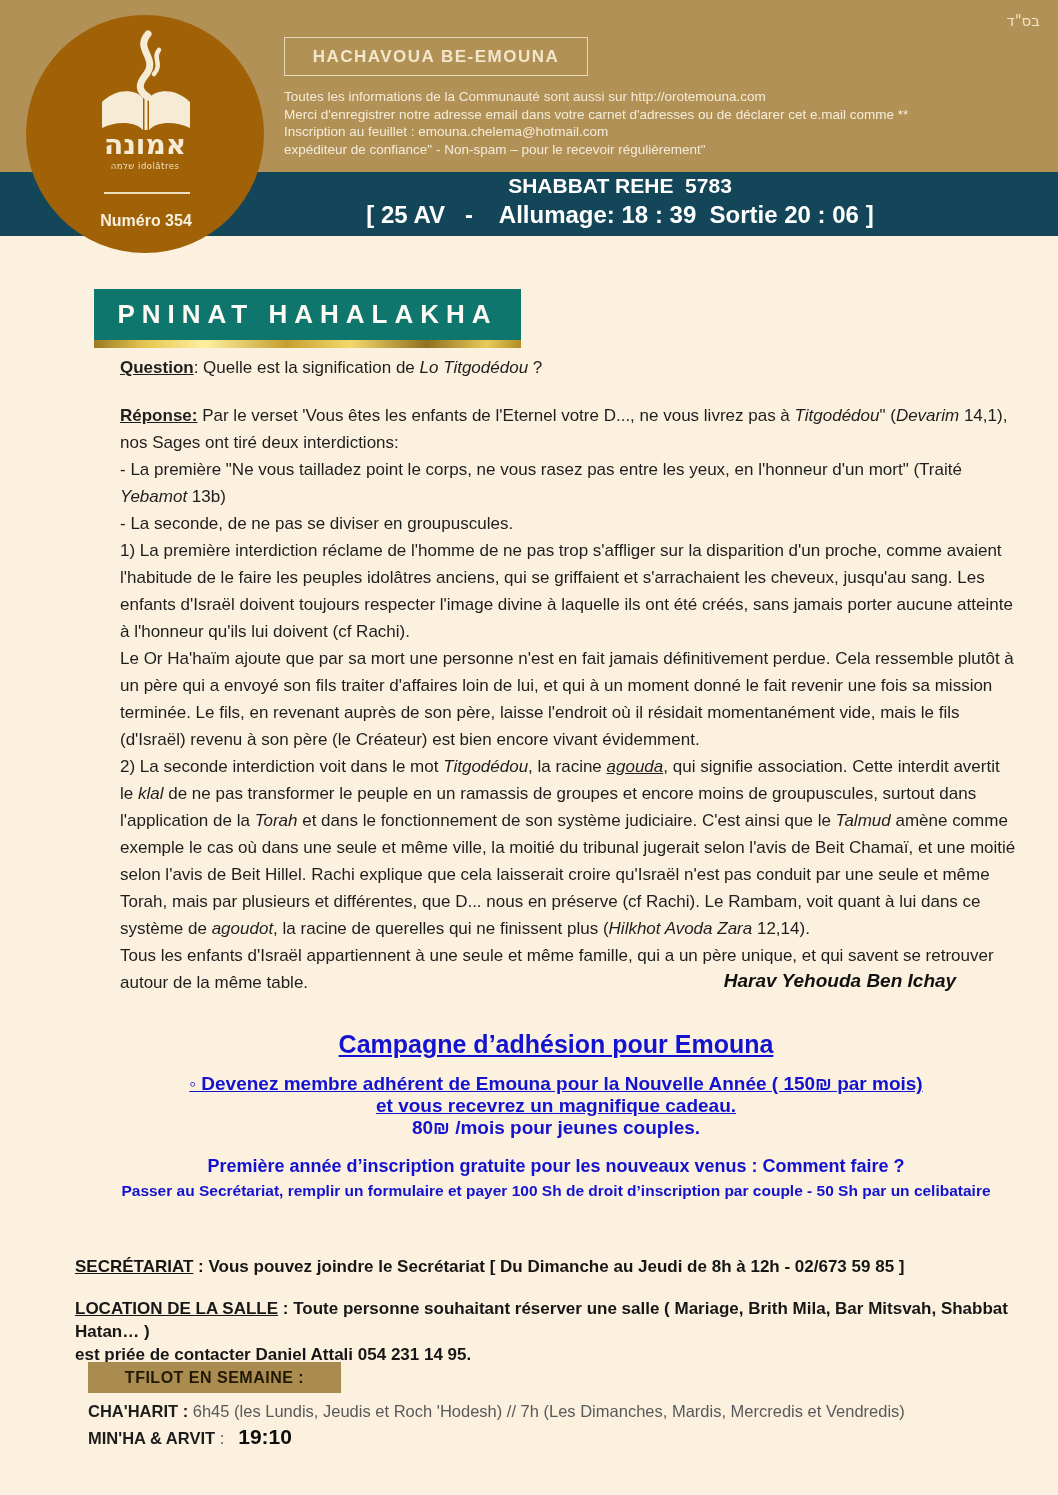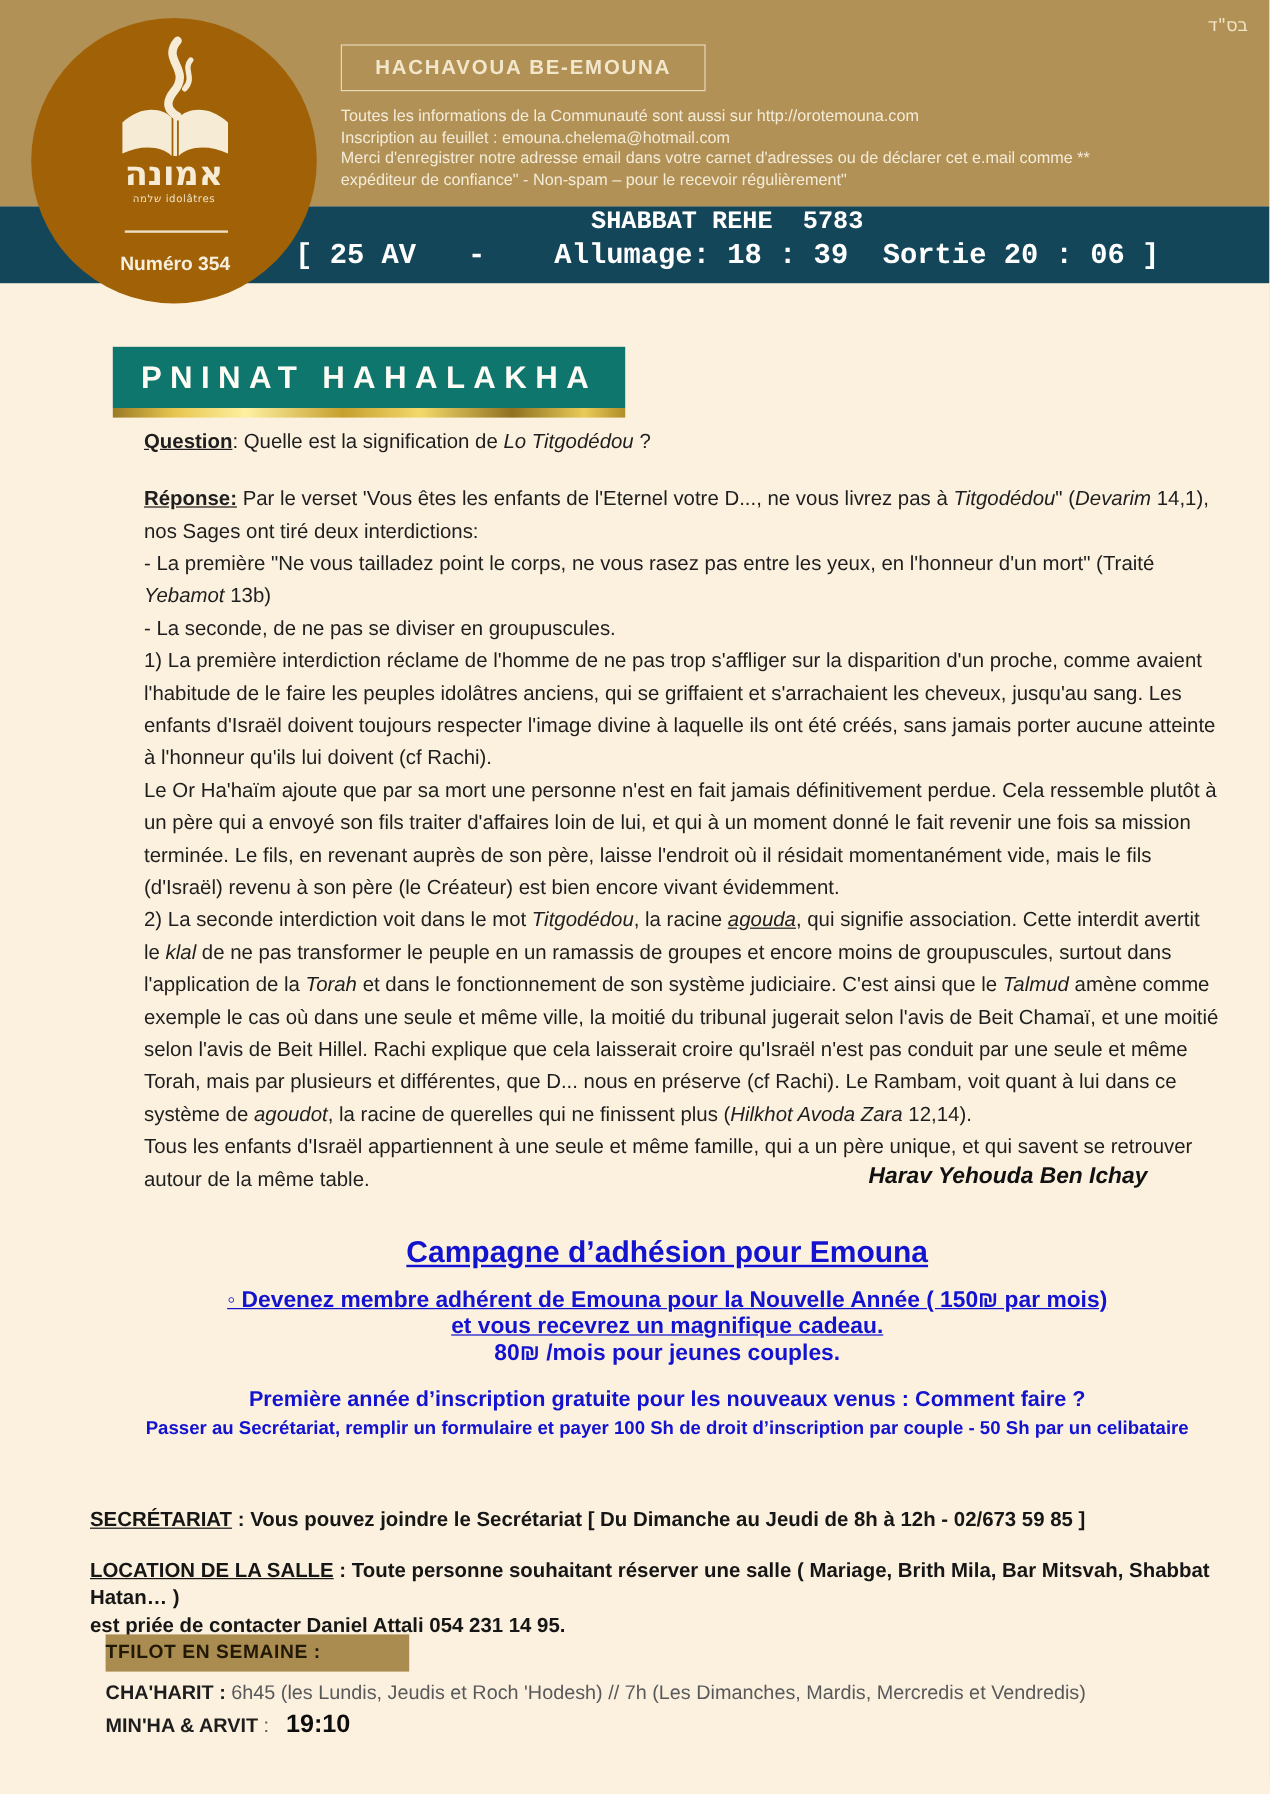--- a/index.html
+++ b/index.html
@@ -11,21 +11,21 @@
   
   .gold-band{position:absolute;left:0;top:0;width:1058px;height:172px;background:#b29156;}
   .teal-band{position:absolute;left:0;top:172px;width:1058px;height:64px;background:#14465a;}
   .besd{position:absolute;top:12px;right:18px;color:#efe4c4;font-size:15px;font-family:"DejaVu Sans",sans-serif;}
   .title-box{
     position:absolute;left:284px;top:37px;width:304px;height:39px;box-sizing:border-box;
     border:1px solid #e6d9b8;display:flex;align-items:center;justify-content:center;
   }
   .title-box span{color:#f2e7cb;font-weight:bold;font-size:17px;letter-spacing:1.5px;}
   .info-lines{position:absolute;left:284px;top:88px;color:#f4ecd9;font-size:13.5px;line-height:17.5px;white-space:nowrap;}
-  .shabbat-wrap{position:absolute;left:236px;top:174px;width:740px;text-align:center;color:#fff;font-weight:bold;font-family:Liberation Mono, monospace;}
+  .shabbat-wrap{position:absolute;left:250px;top:174px;width:740px;text-align:center;color:#fff;font-weight:bold;}
   .shabbat-line1{font-size:21px;white-space:pre;}
   .shabbat-line2{font-size:24px;margin-top:3px;white-space:pre;}
   
   .logo-circle{position:absolute;left:26px;top:15px;width:238px;height:238px;border-radius:50%;background:#a16207;}
   .logo-svg{position:absolute;left:70px;top:15px;}
   .logo-hebrew{position:absolute;left:49px;top:113px;width:140px;text-align:center;color:#f6ecd6;
     font-family:"DejaVu Sans",sans-serif;font-weight:bold;font-size:28px;}
   .logo-sub{position:absolute;left:49px;top:146px;width:140px;text-align:center;color:#f6ecd6;
     font-family:"DejaVu Sans",sans-serif;font-size:8.5px;letter-spacing:.5px;opacity:.92;}
   .logo-sep{position:absolute;left:78px;top:177px;width:86px;height:2px;background:#ecdfc0;}
@@ -49,21 +49,21 @@
   .camp-l1{top:1073px;font-size:19px;}
   .camp-l2{top:1095px;font-size:19px;}
   .camp-l3{top:1117px;font-size:19px;}
   .camp-howto{top:1156px;font-size:18px;}
   .camp-howto2{top:1182px;font-size:15.5px;}
   .lnk{text-decoration:underline;color:#1212cf;}
   
   .secretariat{position:absolute;left:75px;top:1257px;width:960px;font-size:17px;font-weight:bold;color:#161616;}
   .location{position:absolute;left:75px;top:1297px;width:965px;font-size:17px;font-weight:bold;color:#161616;line-height:23px;}
   .tfilot-box{position:absolute;left:88px;top:1362px;width:253px;height:31px;background:#aa8c50;
-    display:flex;align-items:center;justify-content:flex-start;}
+    display:flex;align-items:center;justify-content:center;}
   .tfilot-box span{color:#211806;font-weight:bold;font-size:16px;letter-spacing:.5px;}
   .chaharit{position:absolute;left:88px;top:1402px;width:960px;font-size:16.5px;color:#58595b;}
   .minha{position:absolute;left:88px;top:1425px;width:960px;font-size:16.5px;color:#58595b;}
   .lbl-dark{font-weight:bold;color:#1d1d1d;}
   .big-time{font-weight:bold;color:#0d0d0d;font-size:21px;margin-left:14px;}
 </style>
 </head>
 <body>
 
 <div class="page">
@@ -72,22 +72,22 @@
   <div class="teal-band"></div>
 
   <div class="besd">בס"ד</div>
 
   <div class="title-box">
     <span>HACHAVOUA BE-EMOUNA</span>
   </div>
 
   <div class="info-lines">
     <div>Toutes les informations de la Communauté sont aussi sur http://orotemouna.com</div>
+    <div>Merci d'enregistrer notre adresse email dans votre carnet d'adresses ou de déclarer cet e.mail comme **</div>
     <div>Inscription au feuillet : emouna.chelema@hotmail.com</div>
-    <div>Merci d'enregistrer notre adresse email dans votre carnet d'adresses ou de déclarer cet e.mail comme **</div>
     <div>expéditeur de confiance" - Non-spam – pour le recevoir régulièrement"</div>
   </div>
 
   <div class="shabbat-wrap">
     <div class="shabbat-line1">SHABBAT REHE  5783</div>
     <div class="shabbat-line2">[ 25 AV   -    Allumage: 18 : 39  Sortie 20 : 06 ]</div>
   </div>
 
   <div class="logo-circle">
     <svg class="logo-svg" width="100" height="104" viewBox="0 0 100 104">

